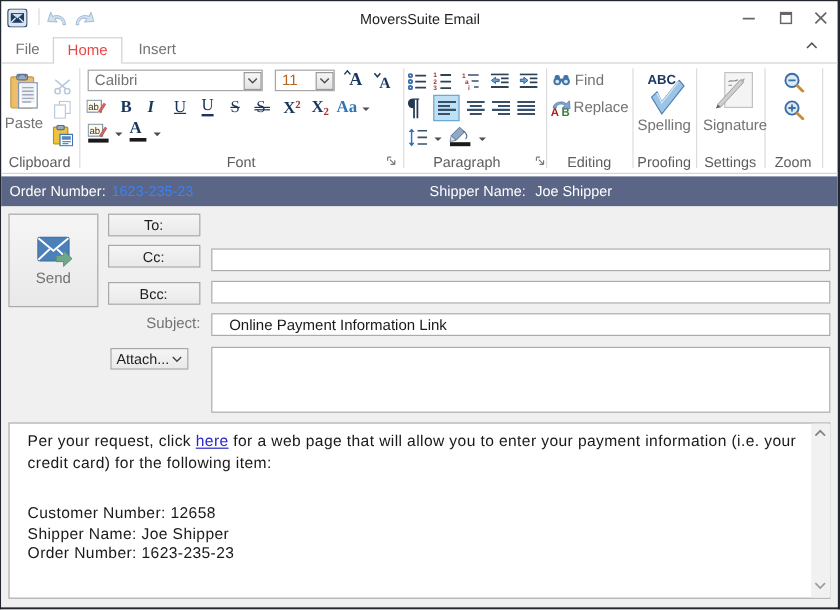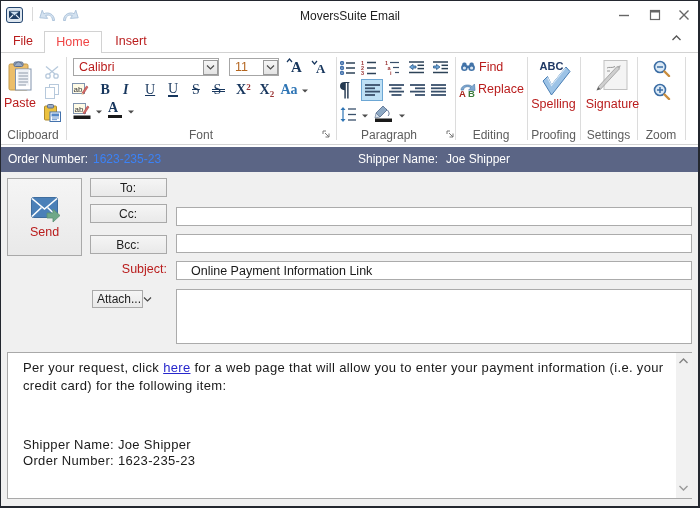--- a/index.html
+++ b/index.html
@@ -1,21 +1,21 @@
 <!DOCTYPE html>
 <html><head><meta charset="utf-8"><style>
 *{margin:0;padding:0;box-sizing:border-box}
 body{font-family:"Liberation Sans",sans-serif;background:#fff}
 #win{position:relative;width:700px;height:508px;background:#fff;overflow:hidden}
 .a{position:absolute}
 .lbl{position:absolute;color:#5d5d5d;font-size:12px;white-space:nowrap}
 .sep{position:absolute;width:1px;background:#dcdcdc;top:57px;height:83px}
 .btn{position:absolute;background:linear-gradient(#f5f5f5,#e9e9e9);border:1px solid #a9a9a9;color:#1e1e1e;font-size:12px;text-align:center}
 .inp{position:absolute;background:#fff;border:1px solid #ababab;font-size:12.5px;color:#1a1a1a;left:176px;width:516px}
-.tx{position:absolute;white-space:nowrap;color:#b91c1c}
+.tx{position:absolute;white-space:nowrap;color:#737373}
 </style></head><body>
 <div id="win">
 
 <div class="a" style="left:0;top:0;width:700px;height:1px;background:#23272f"></div>
 <div class="a" style="left:0;top:0;width:1px;height:508px;background:#23272f"></div>
 <div class="a" style="left:698px;top:0;width:2px;height:508px;background:#23272f"></div>
 <div class="a" style="left:0;top:505.5px;width:700px;height:2.5px;background:#23272f"></div>
 
 <svg class="a" style="left:6px;top:7px" width="17" height="16" viewBox="0 0 17 16">
 <rect x="0.5" y="0.5" width="16" height="15" rx="2.5" fill="#dde6ef" stroke="#24456e"></rect>
@@ -336,31 +336,32 @@
 <path d="M16 16 H22 V12 L29 18.5 L22 25 V21 H16 Z" fill="#6fa888" stroke="#5c8f73" stroke-width="0.8"></path>
 </svg>
 <div class="tx" style="left:7px;top:225px;width:75px;text-align:center;font-size:12.5px">Send</div>
 <div class="btn" style="left:89.5px;top:177.5px;width:77px;height:19px;line-height:18px">To:</div>
 <div class="btn" style="left:89.5px;top:234.5px;width:77px;height:19px;line-height:18px">Bcc:</div>
 <div class="btn" style="left:89.5px;top:204px;width:77px;height:19px;line-height:18px">Cc:</div>
 <div class="inp" style="top:206.5px;height:19px"></div>
 <div class="inp" style="top:234px;height:18.5px"></div>
 <div class="tx" style="left:90px;top:262px;width:77px;text-align:right;font-size:12.5px">Subject:</div>
 <div class="inp" style="top:261px;height:19px;line-height:18px;padding-left:14px">Online Payment Information Link</div>
-<div class="btn" style="left:92px;top:289.5px;width:51px;height:18px;line-height:17px;text-align:left;padding-left:4px">Attach...</div>
+<div class="btn" style="left:92px;top:289.5px;width:65px;height:18px;line-height:17px;text-align:left;padding-left:4px">Attach...</div>
 <svg class="a" style="left:143px;top:296px" width="9" height="7" viewBox="0 0 9 7">
       <path d="M1 1.5 L4.5 5 L8 1.5" fill="none" stroke="#444" stroke-width="1.2"></path>
     </svg>
 <div class="inp" style="top:289px;height:54.5px"></div>
 
 <div class="a" style="left:7px;top:351.5px;width:685px;height:147px;background:#fff;border:1px solid #a9a9a9"></div>
 <div class="a" style="left:675.5px;top:352.5px;width:16px;height:145px;background:#f1f1f1"></div>
 <svg class="a" style="left:678px;top:357px" width="11" height="8" viewBox="0 0 11 8">
       <path d="M1.5 6 L5.5 2 L9.5 6" fill="none" stroke="#828282" stroke-width="1.4"></path>
     </svg>
 <svg class="a" style="left:678px;top:484px" width="11" height="8" viewBox="0 0 11 8">
       <path d="M1.5 2 L5.5 6 L9.5 2" fill="none" stroke="#9a9a9a" stroke-width="1.4"></path>
     </svg>
 <div class="tx" style="left:23px;top:378px;font-size:13px;letter-spacing:0.33px;color:#1a1a1a">credit card) for the following item:</div>
 <div class="tx" style="left:23px;top:360px;font-size:13px;letter-spacing:0.33px;color:#1a1a1a">Per your request, click <span style="color:#2727cc;text-decoration:underline">here</span> for a web page that will allow you to enter your payment information (i.e. your</div>
+<div class="tx" style="left:23px;top:420px;font-size:13px;letter-spacing:0.33px;color:#1a1a1a">Customer Number: 12658</div>
 <div class="tx" style="left:23px;top:436.5px;font-size:13px;letter-spacing:0.33px;color:#1a1a1a">Shipper Name: Joe Shipper</div>
 <div class="tx" style="left:23px;top:453px;font-size:13px;letter-spacing:0.33px;color:#1a1a1a">Order Number: 1623-235-23</div>
 </div>
 
 </body></html>

